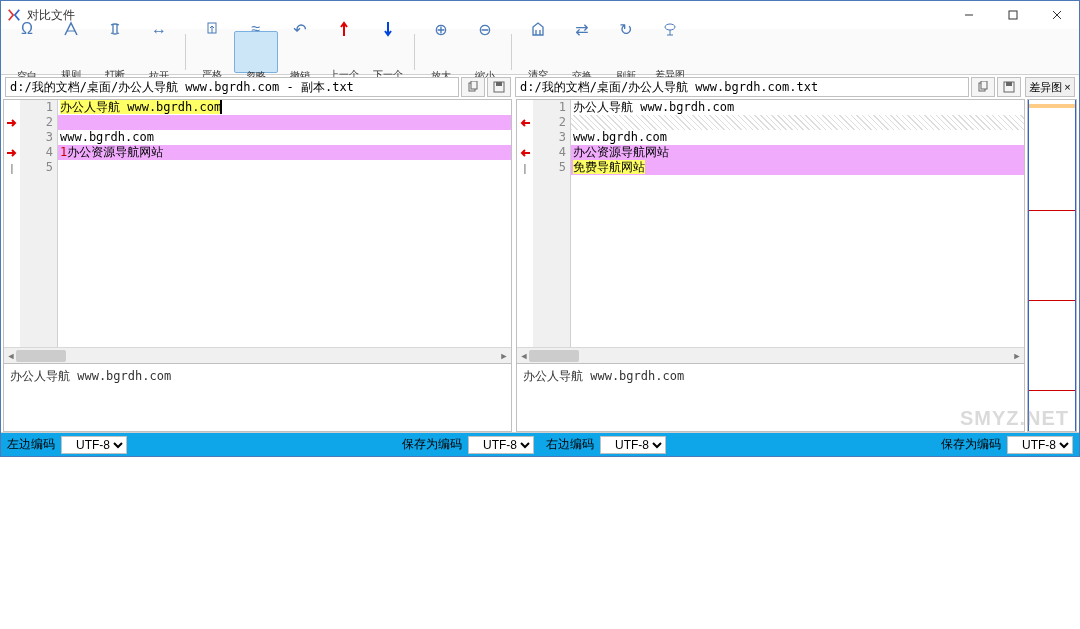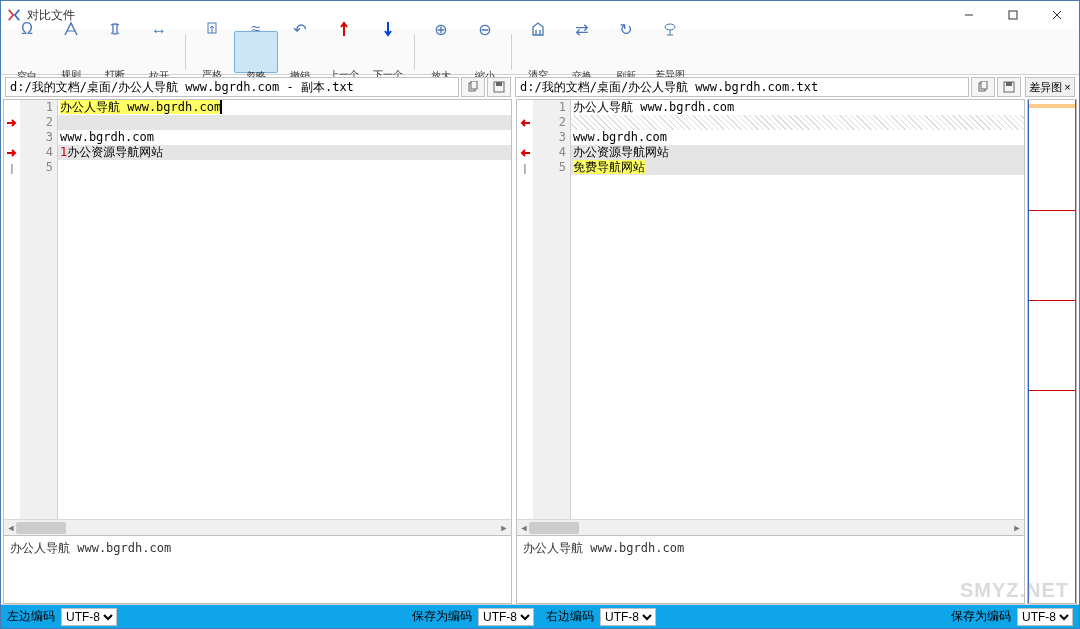--- a/index.html
+++ b/index.html
@@ -1,17 +1,17 @@
 <!DOCTYPE html>
 <html><head>
 <meta charset="utf-8">
 <style>
 * { margin: 0; padding: 0; box-sizing: border-box; }
 body { font-family: "Microsoft YaHei", SimSun, sans-serif; font-size: 12px; background: #fff; overflow: hidden; }
-.window { width: 1080px; height: 629px; border: 1px solid #4a7ab8; display: flex; flex-direction: column; background: #fff; position: relative; }
+.window { width: 1080px; height: 457px; border: 1px solid #4a7ab8; display: flex; flex-direction: column; background: #fff; position: relative; }
 .titlebar { height: 28px; display: flex; align-items: center; padding: 0 0 0 6px; background: #fff; }
 .titlebar .app-icon { width: 14px; height: 14px; margin-right: 6px; }
 .titlebar .title { flex: 1; font-size: 12px; color: #333; }
 .win-controls { display: flex; }
 .win-btn { width: 44px; height: 28px; display: flex; align-items: center; justify-content: center; color: #333; }
 .toolbar { height: 46px; display: flex; align-items: center; border-bottom: 1px solid #d0d0d0; padding: 0 4px; background: #fafafa; }
 .tool-btn { width: 44px; height: 42px; display: flex; flex-direction: column; align-items: center; justify-content: center; gap: 1px; border: 1px solid transparent; border-radius: 2px; }
 .tool-btn.active { background: #cde6f7; border-color: #7ab0e0; }
 .tool-btn .ico { height: 18px; display: flex; align-items: center; justify-content: center; color: #4a7ab8; font-size: 16px; }
 .tool-btn .lbl { font-size: 10px; color: #333; margin-top: 30px; }
@@ -25,33 +25,33 @@
 .pane { flex: 1; display: flex; flex-direction: column; border: 1px solid #c0c0c0; margin: 0 2px; min-width: 0; }
 .editor { flex: 1; display: flex; overflow: hidden; position: relative; background: #fff; }
 .marker-col { width: 16px; background: #fff; }
 .marker { height: 15px; display: flex; align-items: center; justify-content: center; font-size: 11px; color: #d00; }
 .gutter { width: 38px; background: #f0f0f0; text-align: right; font-family: SimSun, monospace; font-size: 12px; color: #888; border-right: 1px solid #d0d0d0; }
 .gutter div { height: 15px; line-height: 15px; padding-right: 4px; }
 .code { flex: 1; font-family: SimSun, monospace; font-size: 12px; overflow: hidden; }
 .line { height: 15px; line-height: 15px; padding-left: 2px; white-space: pre; }
 .hl-yellow { background: #ffff66; display: inline; }
 .caret { border-right: 2px solid #000; display: inline-block; height: 14px; vertical-align: text-bottom; margin-left: -1px; }
-.bg-pink { background: #e5e5e5; }
+.bg-pink { background: #f0abfc; }
 .bg-hatch { background: repeating-linear-gradient(45deg, #ddd 0, #ddd 1px, #fff 1px, #fff 4px); }
 .ins-red { color: #c00; }
 .hscroll { height: 16px; background: #f0f0f0; border-top: 1px solid #d8d8d8; position: relative; display: flex; align-items: center; }
 .hscroll .thumb { position: absolute; left: 12px; height: 12px; width: 50px; background: #ccc; border-radius: 2px; top: 2px; }
 .hscroll .ar { width: 14px; height: 14px; display: flex; align-items: center; justify-content: center; color: #777; font-size: 9px; }
 .hscroll .sp { flex: 1; }
 .detail { height: 68px; border-top: 1px solid #c0c0c0; padding: 4px 6px; font-family: SimSun, monospace; font-size: 12px; color: #333; overflow: auto; }
 .overview { width: 50px; border: 1px solid #c0c0c0; margin-right: 2px; position: relative; background: #fff; }
 .ov-mark { position: absolute; left: 0; right: 0; height: 1px; background: #c00; }
 .statusbar { height: 24px; display: flex; align-items: center; border-top: 1px solid #d0d0d0; background: #0ea5e9; font-size: 12px; }
 .statusbar .half { flex: 1; display: flex; align-items: center; gap: 6px; padding: 0 6px; }
-.statusbar select { border: 1px solid #c0c0c0; font-size: 12px; height: 18px; background: #fff; }
+.statusbar select { border: 1px solid #c0c0c0; font-size: 12px; height: 18px; background: #fff; padding-left: 10px; }
 .watermark { position: absolute; right: 10px; bottom: 26px; font-size: 20px; color: rgba(150,150,150,0.35); font-weight: bold; pointer-events: none; letter-spacing: 1px; }
 </style>
 </head>
 <body>
 
 <div class="window">
 
   <div class="titlebar">
     <svg class="app-icon" viewBox="0 0 16 16">
         <path d="M2 2 L7 8 L2 14" stroke="#d33" stroke-width="2" fill="none"></path>

